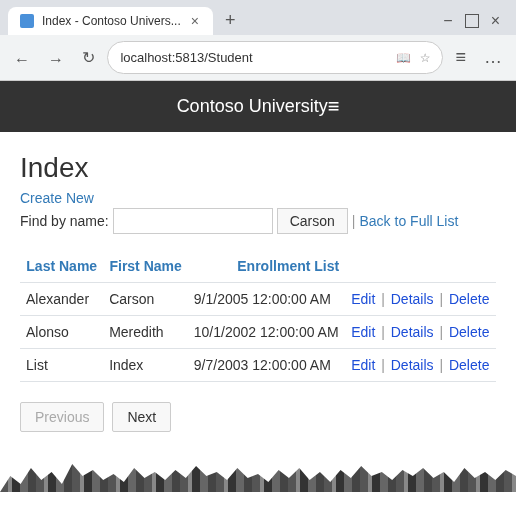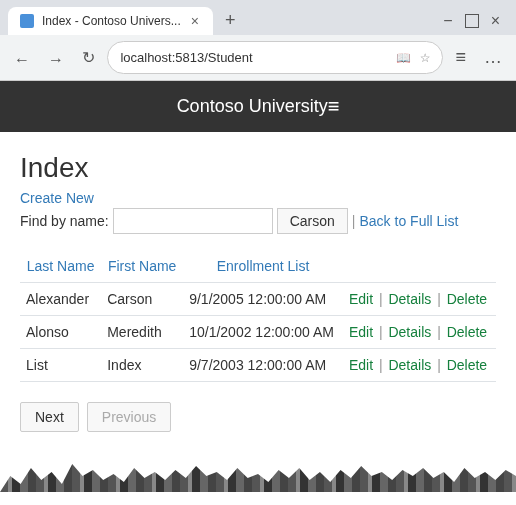--- a/index.html
+++ b/index.html
@@ -138,36 +138,36 @@
       cursor: pointer;
     }
 
     
     table {
       width: 100%;
       border-collapse: collapse;
       margin-bottom: 20px;
     }
     th {
-      text-align: center;
+      text-align: right;
       padding: 8px 6px;
       border-bottom: 1px solid #dee2e6;
-      font-weight: normal;
+      font-weight: bold;
       color: #337ab7;
       font-size: 14px;
     }
     td {
       padding: 8px 6px;
       border-bottom: 1px solid #dee2e6;
       font-size: 14px;
       color: #333;
     }
     .action-links { white-space: nowrap; }
     .action-link {
-      color: #15803d;
+      color: #1d4ed8;
       text-decoration: none;
       cursor: pointer;
       font-size: 14px;
     }
     .action-sep { color: #999; margin: 0 2px; }
 
     
     .pagination {
       display: flex;
       gap: 8px;
@@ -309,18 +309,18 @@
         <span class="action-sep"> | </span>
         <a class="action-link">Details</a>
         <span class="action-sep"> | </span>
         <a class="action-link">Delete</a>
       </td>
     </tr>
       </tbody>
   </table>
 
   <div class="pagination">
+    <button class="page-btn" disabled="">Previous</button>
     <button class="page-btn">Next</button>
-    <button class="page-btn" disabled="">Previous</button>
   </div>
 </div>
 
 <div class="bottom-decoration"></div>
 
 </body></html>

